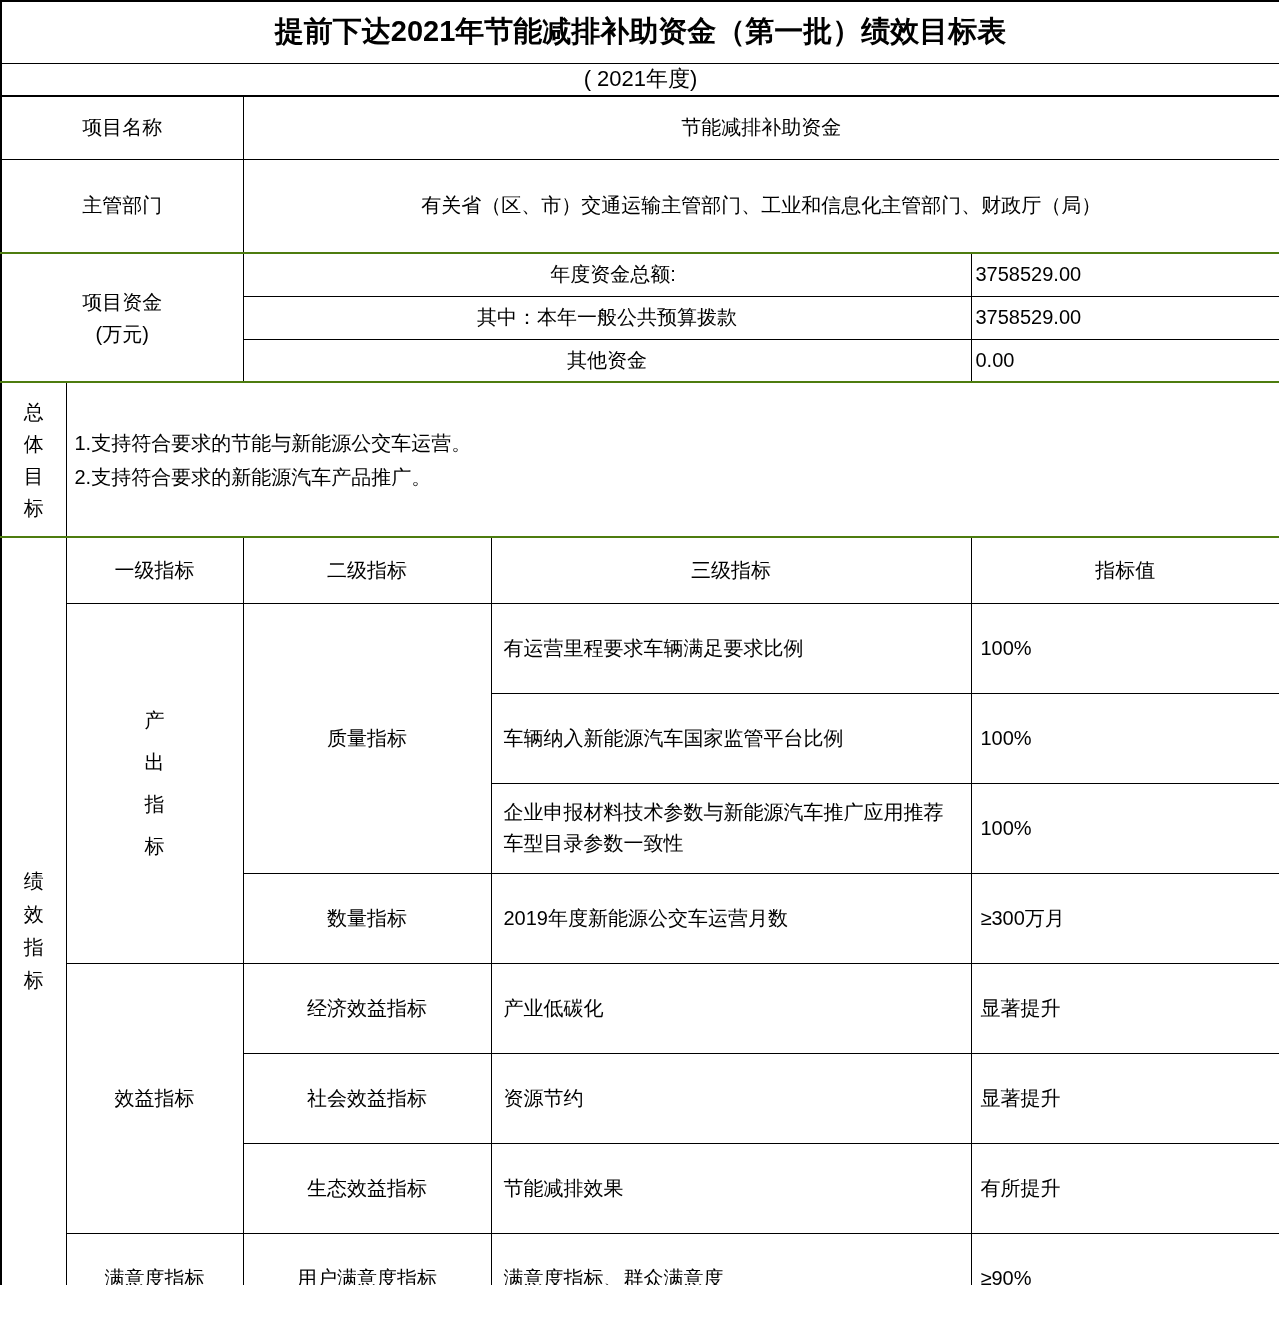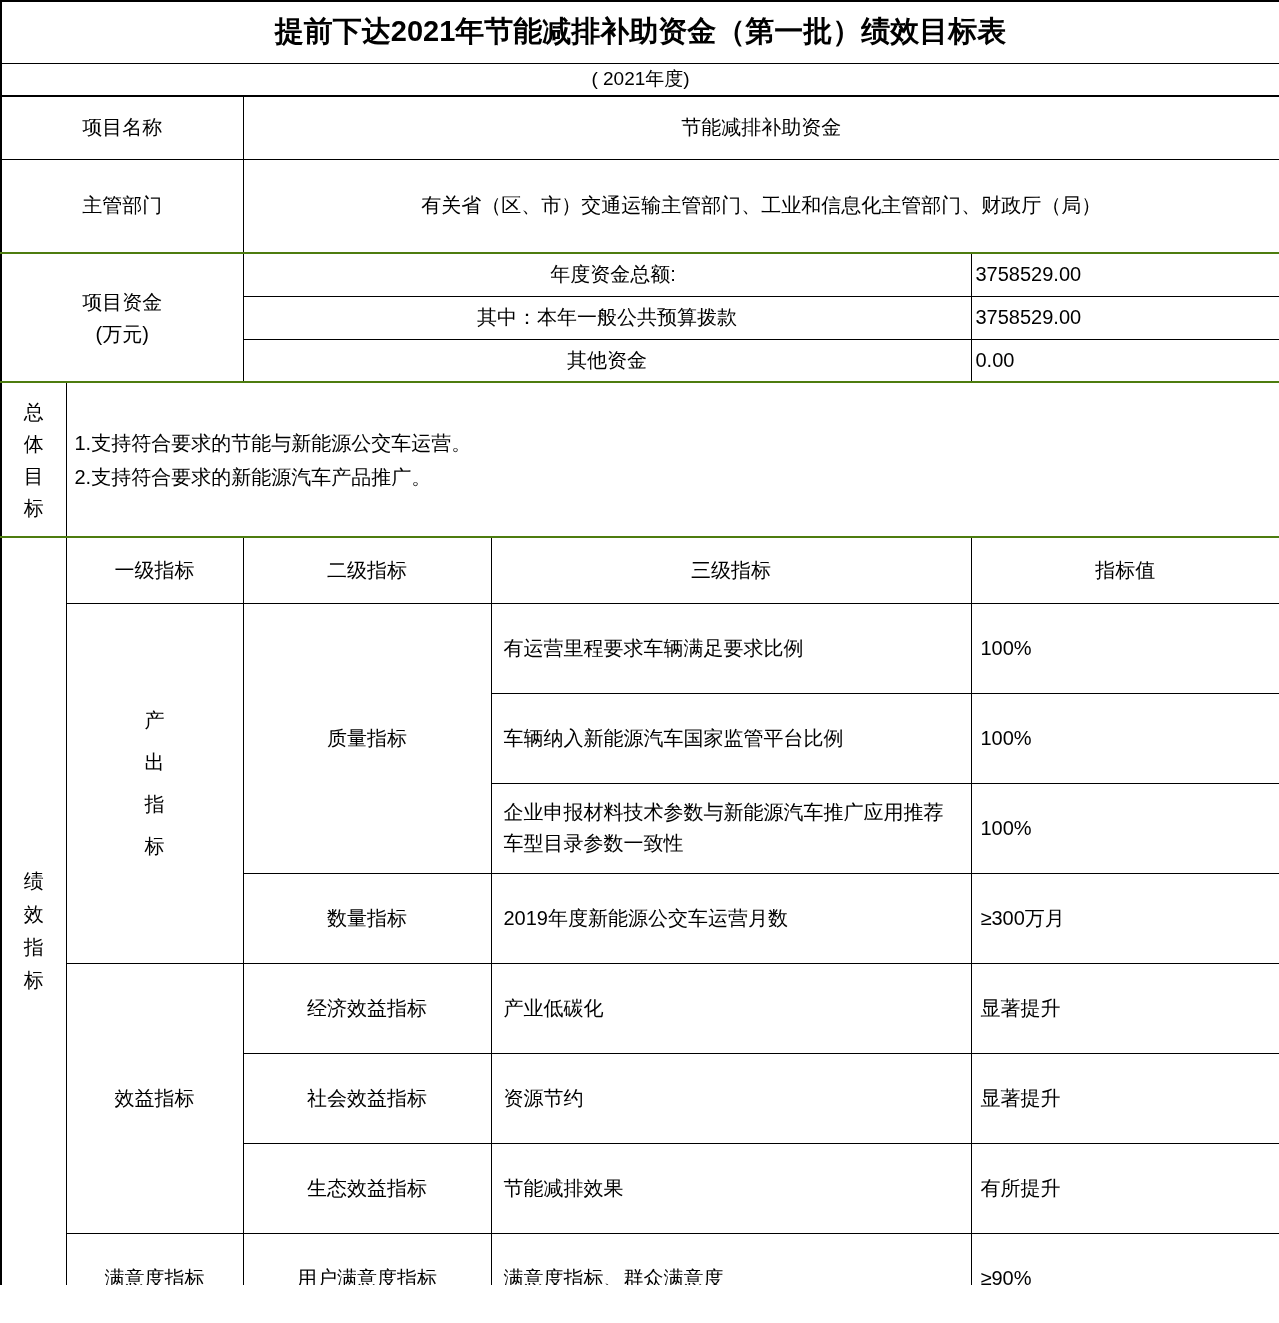--- a/index.html
+++ b/index.html
@@ -42,21 +42,21 @@
   tr.r-last   { height: 91px; }
 
   .title-cell {
     text-align: center;
     font-weight: bold;
     font-size: 29px;
     border-bottom-width: 1px;
   }
   .subtitle-cell {
     text-align: center;
-    font-size: 19px;
+    font-size: 22px;
     border-bottom: 2px solid #000000;
   }
   .thick-bottom { border-bottom: 2px solid #4d7c0f; }
   .center-cell { text-align: center; }
   .left-cell   { text-align: center; padding-left: 16px; }
   .num-cell    { padding-right: 4px; }
   .l3-cell     { text-align: left; padding-left: 12px; padding-right: 10px; line-height: 1.55; }
   .val-cell    { text-align: left; padding-left: 9px; }
   .goal-cell   {
     text-align: left;

